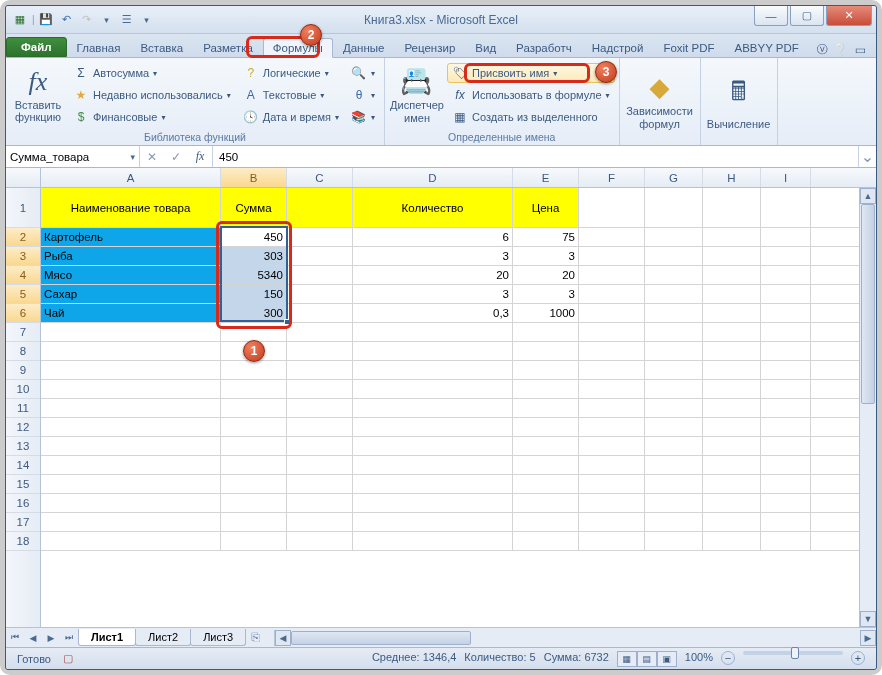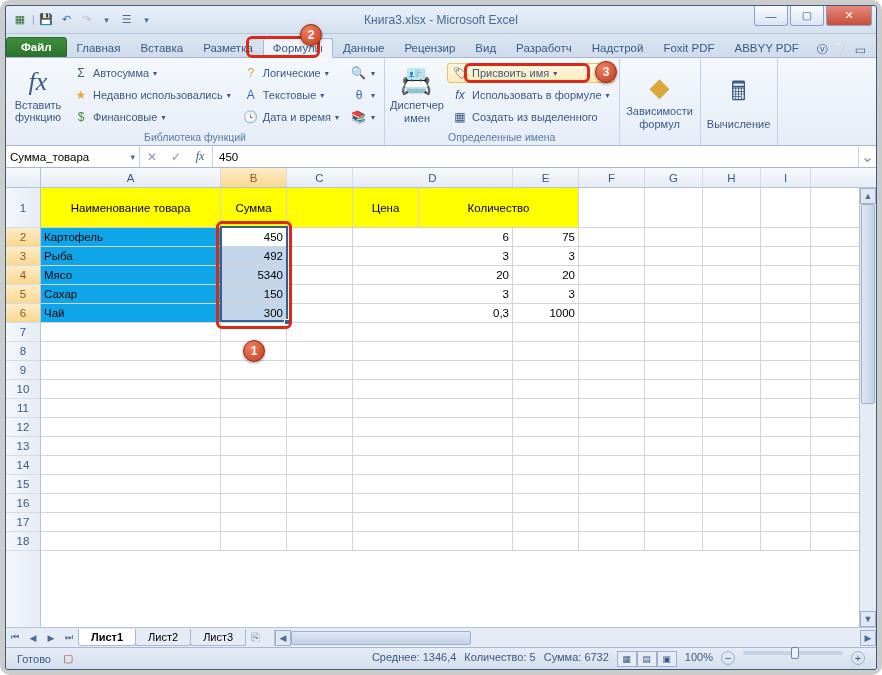--- a/index.html
+++ b/index.html
@@ -301,41 +301,41 @@
           <div class="row-h">16</div>
           <div class="row-h">17</div>
           <div class="row-h">18</div>
         </div>
       <div class="cells" id="cells">
 
         <div class="cell-row" style="height: 40px;">
             <div class="cell cA hdr" style="line-height: 40px;">Наименование товара</div>
             <div class="cell cB hdr" style="line-height: 40px;">Сумма</div>
             <div class="cell cC hdr" style="line-height: 40px;"></div>
+            <div class="cell cD hdr" style="line-height: 40px;">Количество</div>
             <div class="cell cE hdr" style="line-height: 40px;">Цена</div>
-            <div class="cell cD hdr" style="line-height: 40px;">Количество</div>
             <div class="cell cF" style="line-height: 40px; border-right: 1px solid rgb(212, 212, 212);"></div>
             <div class="cell cG" style="line-height: 40px; border-right: 1px solid rgb(212, 212, 212);"></div>
             <div class="cell cH" style="line-height: 40px; border-right: 1px solid rgb(212, 212, 212);"></div>
             <div class="cell cI" style="line-height: 40px; border-right: 1px solid rgb(212, 212, 212);"></div>
           </div>
           <div class="cell-row">
             <div class="cell cA name">Картофель</div>
             <div class="cell cB num">450</div>
             <div class="cell cC"></div>
             <div class="cell cD num">6</div>
             <div class="cell cE num">75</div>
             <div class="cell cF"></div>
             <div class="cell cG"></div>
             <div class="cell cH"></div>
             <div class="cell cI"></div>
           </div>
           <div class="cell-row">
             <div class="cell cA name">Рыба</div>
-            <div class="cell cB num sel-cell">492</div>
+            <div class="cell cB num sel-cell">303</div>
             <div class="cell cC"></div>
             <div class="cell cD num">3</div>
             <div class="cell cE num">3</div>
             <div class="cell cF"></div>
             <div class="cell cG"></div>
             <div class="cell cH"></div>
             <div class="cell cI"></div>
           </div>
           <div class="cell-row">
             <div class="cell cA name">Мясо</div>

